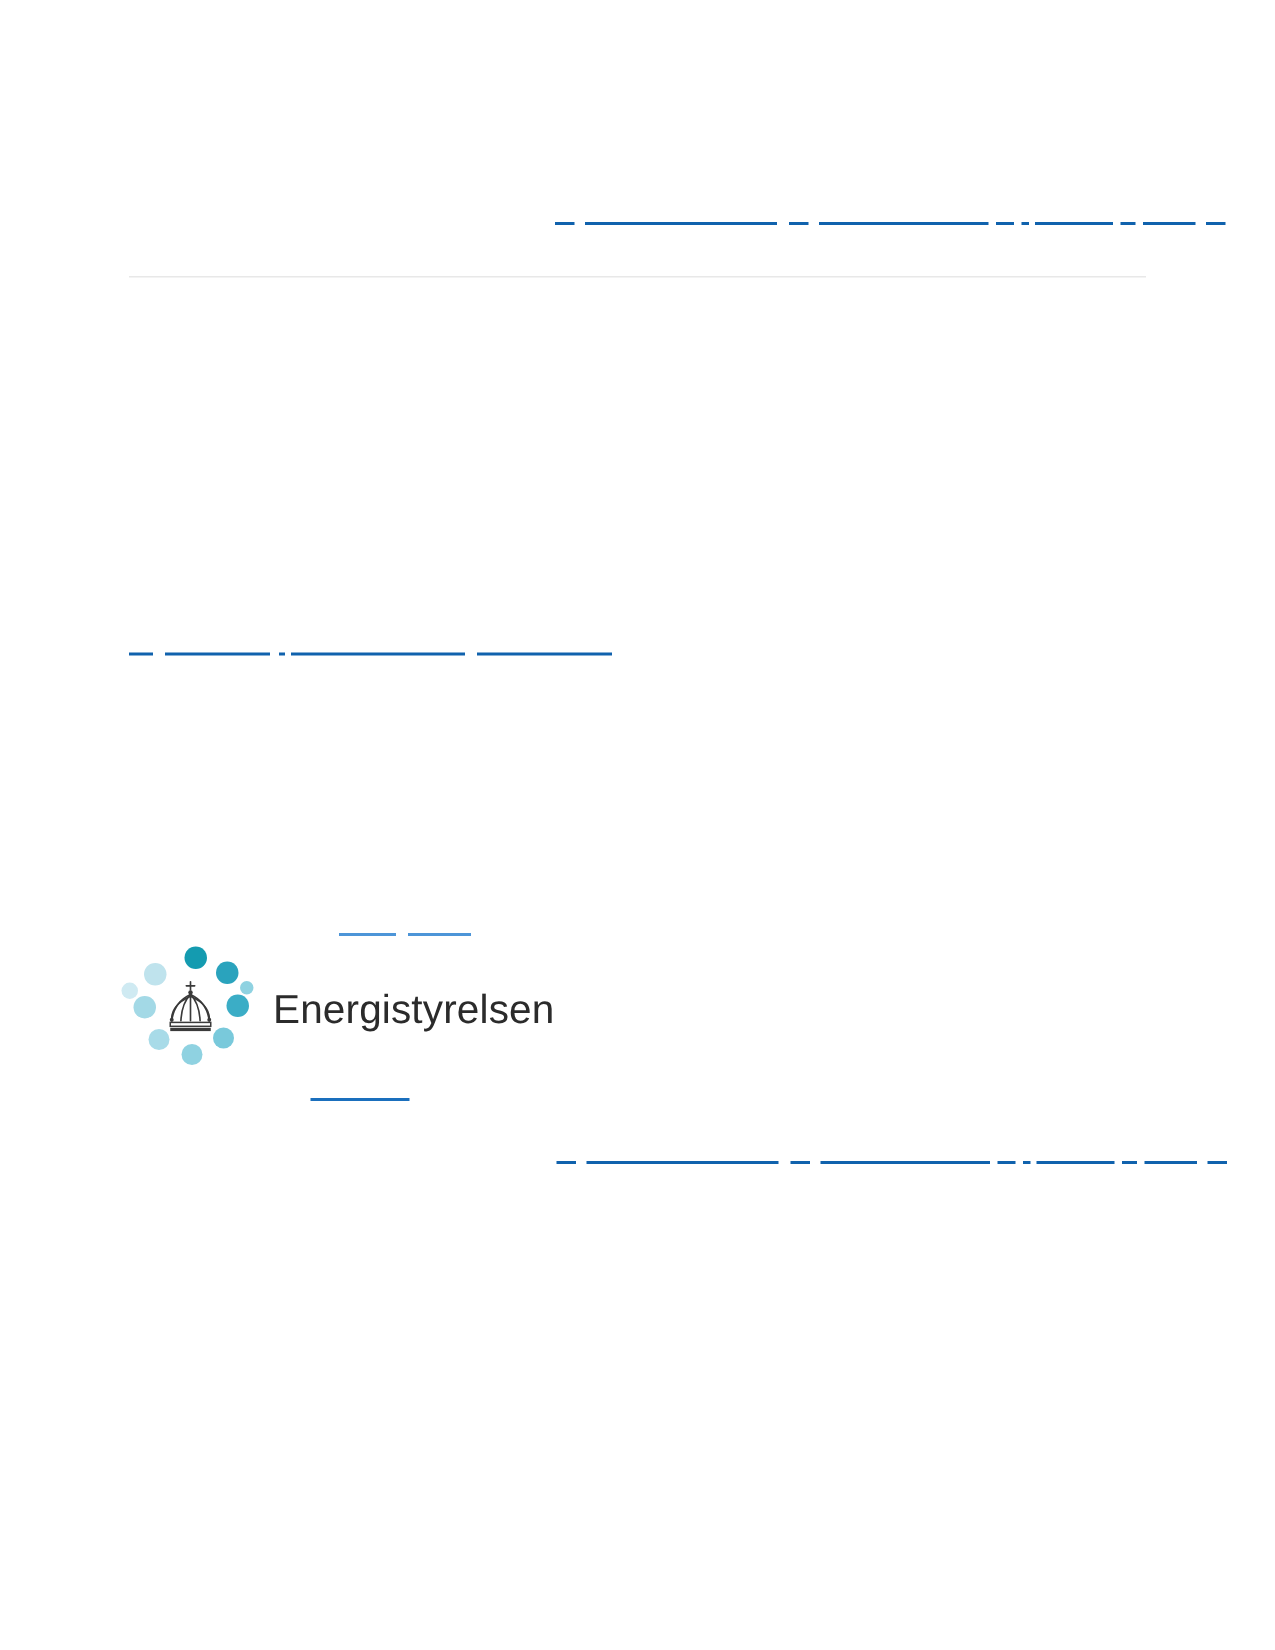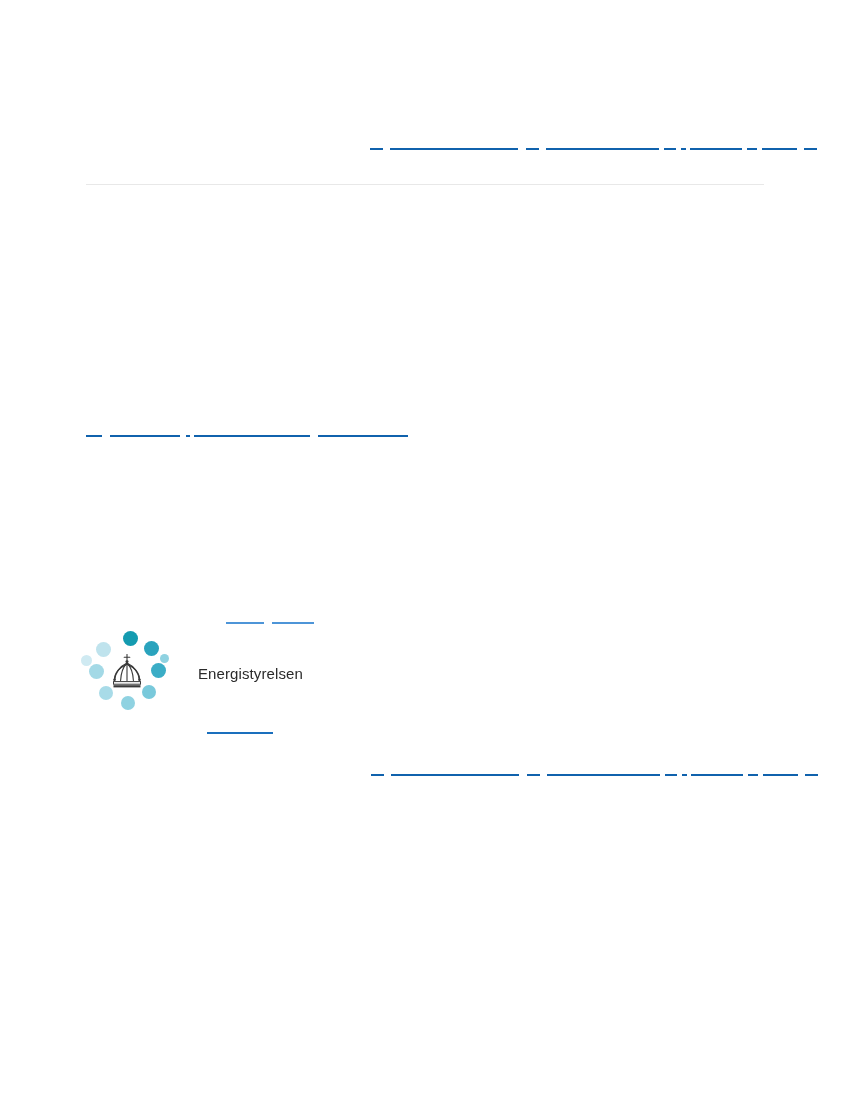--- a/index.html
+++ b/index.html
@@ -67,23 +67,23 @@
   }
   .logo-crown {
     position: absolute;
     left: 50%;
     top: 50%;
     transform: translate(-50%, -50%);
     width: 42px;
     height: 40px;
   }
   .logo-wordmark {
-    margin-left: 28px;
+    margin-left: 12px;
     font-family: "Liberation Sans", sans-serif;
-    font-size: 15px;
+    font-size: 27px;
     font-weight: 400;
     letter-spacing: 0.1px;
     color: #2b2b2b;
     white-space: nowrap;
   }
 </style>
 </head>
 <body>
 
 <div class="page" style="width: 850px; height: 1100px; background: rgb(255, 255, 255);">

